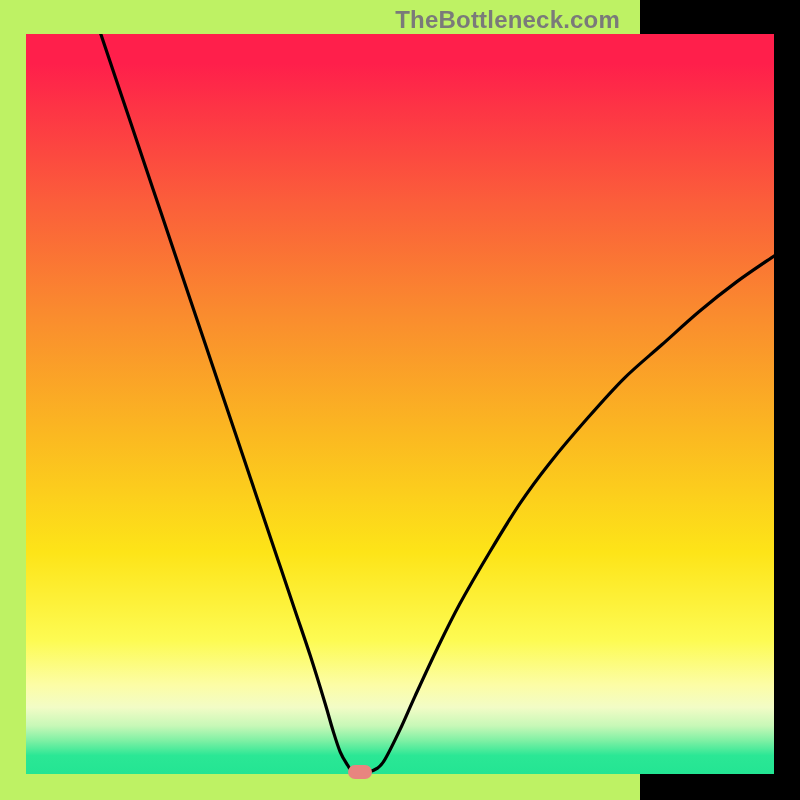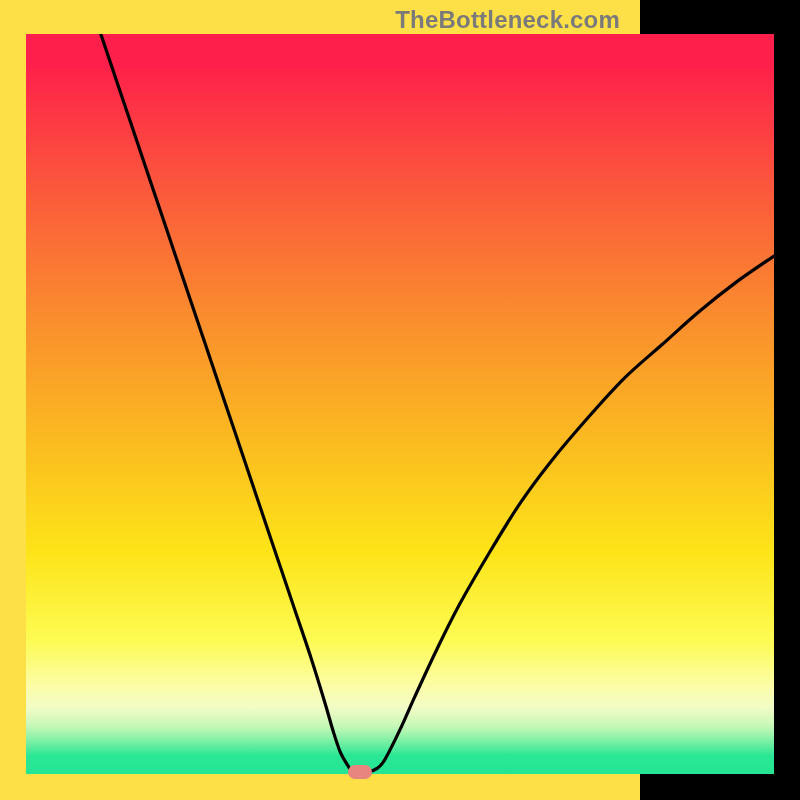--- a/index.html
+++ b/index.html
@@ -1,20 +1,20 @@
 <!DOCTYPE html>
 <html><head>
 <meta charset="utf-8">
 <style>
   * { margin: 0; padding: 0; box-sizing: border-box; }
   html, body { width: 800px; height: 800px; overflow: hidden; background: #000; }
   .frame {
     width: 640px;
     height: 800px;
-    background: #fde047;
+    background: #bef264;
     position: relative;
   }
   .watermark {
     position: absolute;
     top: 6px;
     right: 20px;
     color: #7a7a7a;
     font-family: Arial, Helvetica, sans-serif;
     font-size: 24px;
     font-weight: 600;

